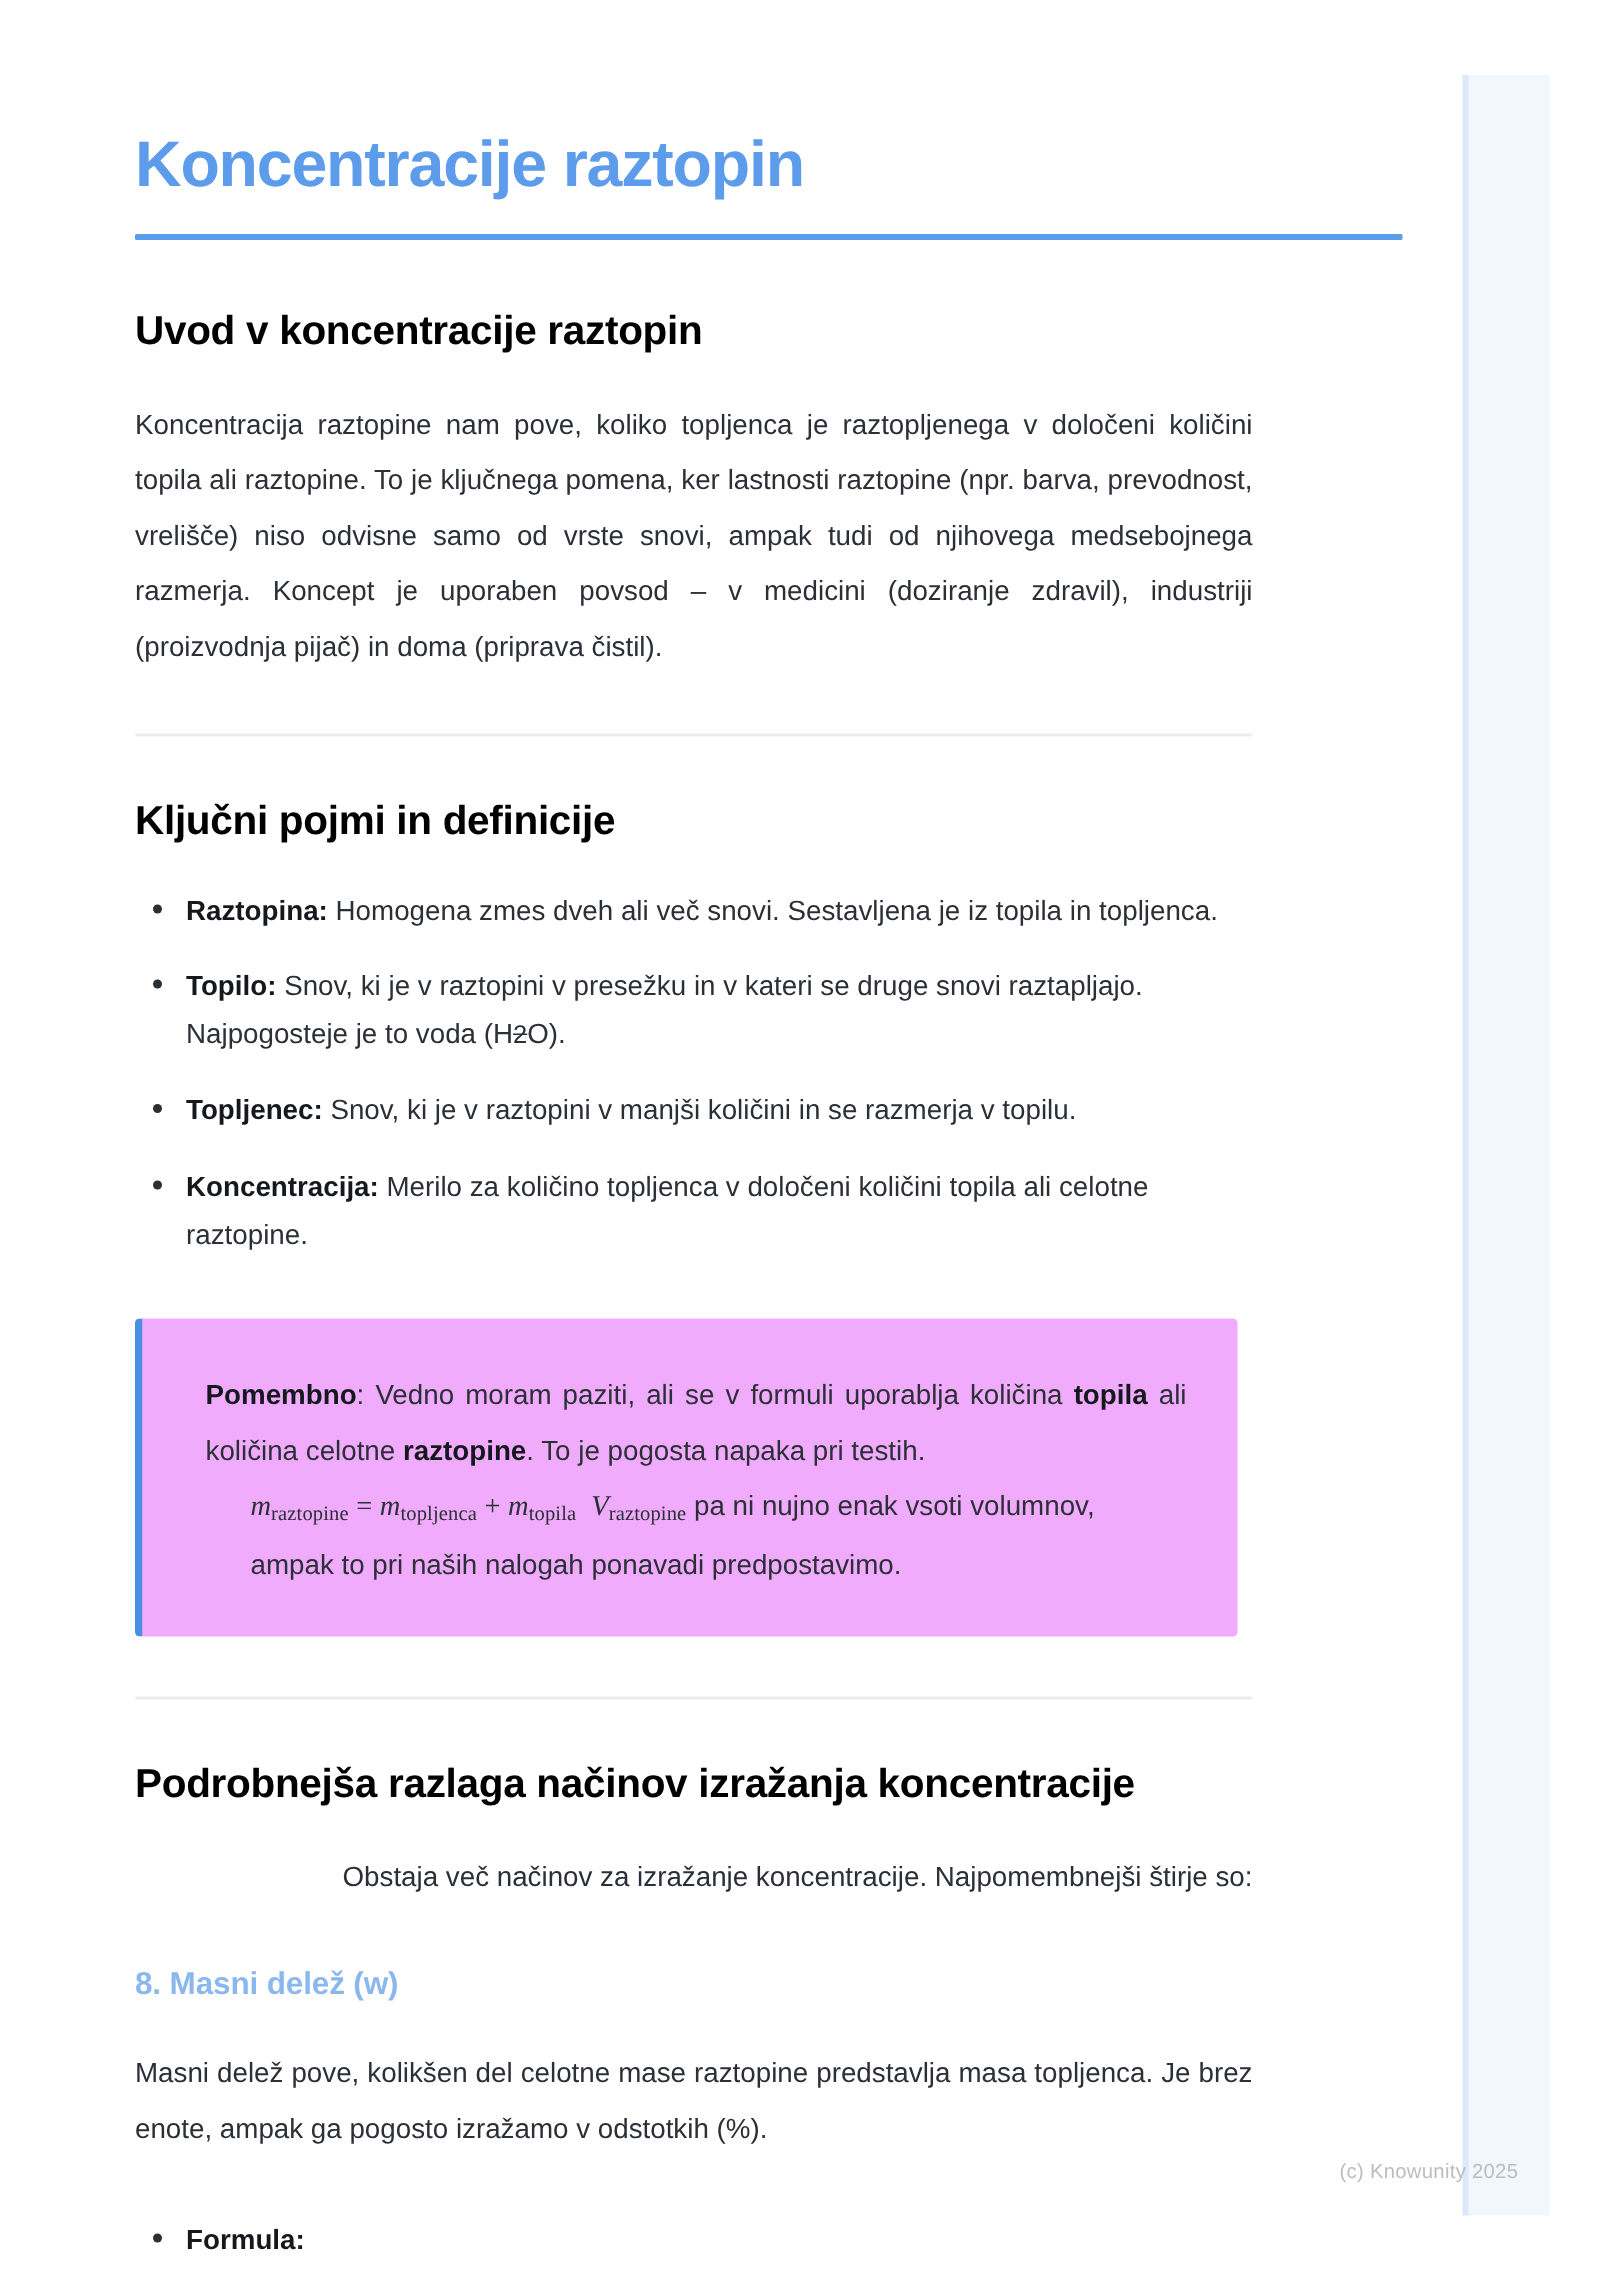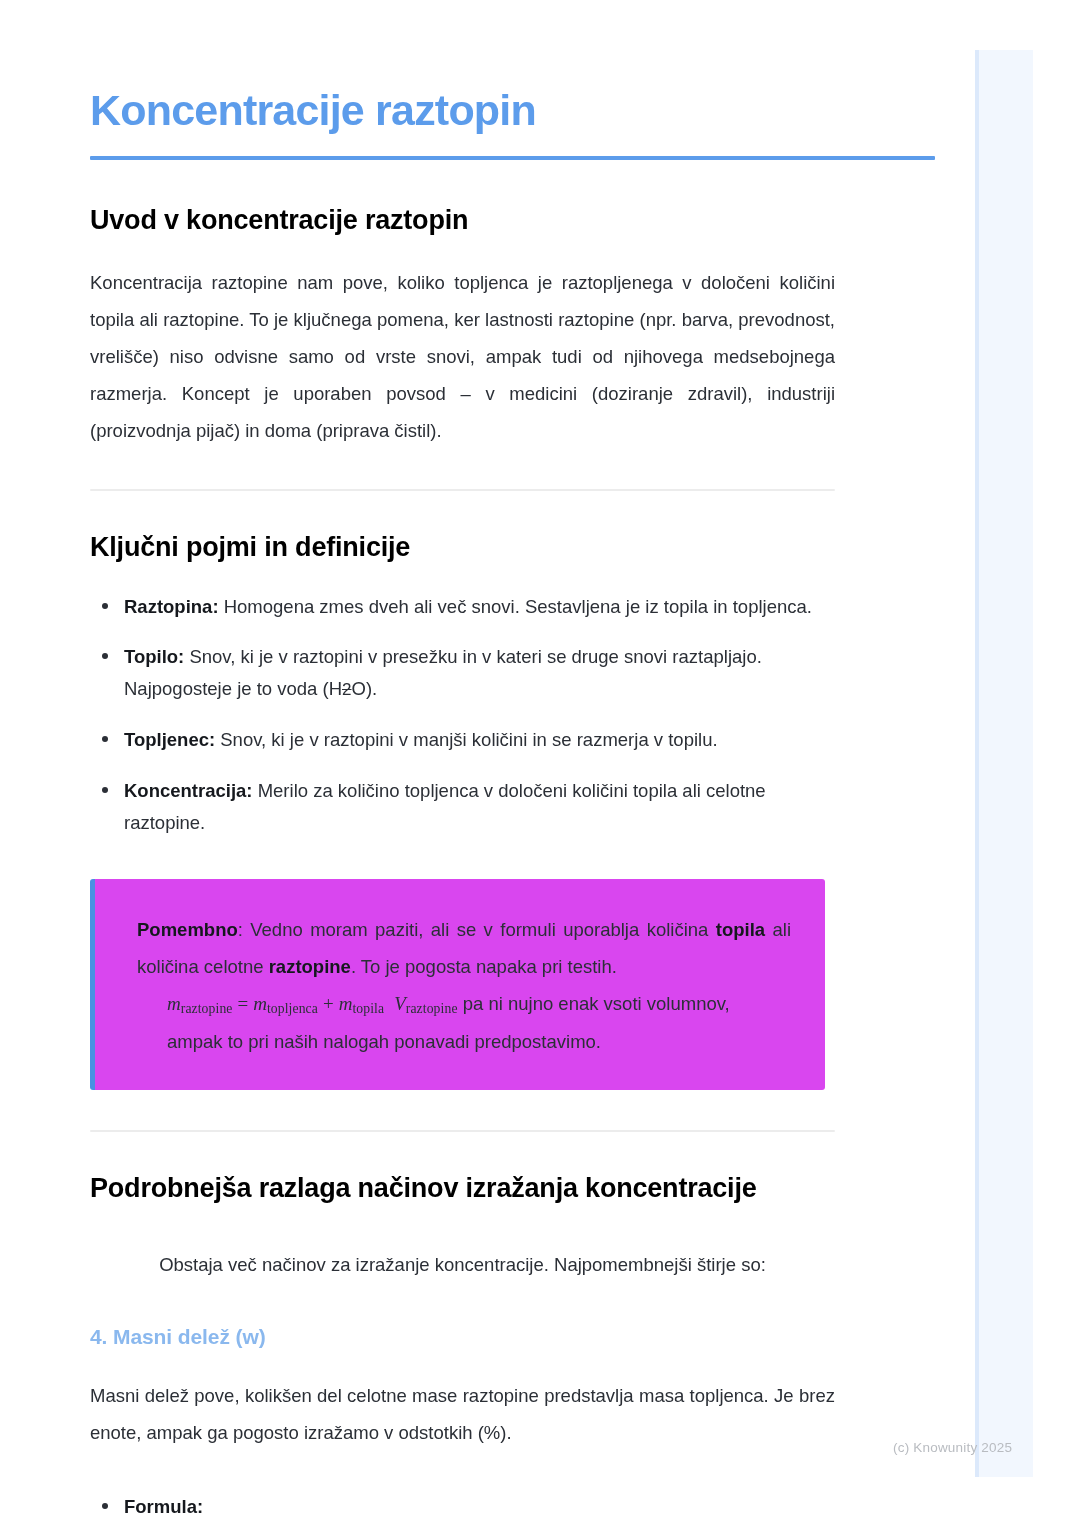--- a/index.html
+++ b/index.html
@@ -79,22 +79,21 @@
   
   .para {
     margin: 0;
     font-size: 18.5px;
     line-height: 2.0;
     color: #2b2f36;
     text-align: justify;
     width: 745px;
   }
   .para.left {
-    text-align: center;
-    margin-top: 15px;
+    text-align: right;
   }
 
   
   .list {
     margin: 0;
     padding: 0;
     list-style: none;
     width: 745px;
   }
   .list li {
@@ -129,21 +128,21 @@
     height: 2px;
     background: #ececec;
     border-radius: 1px;
   }
 
   
   .callout {
     position: relative;
     width: 735px;
     box-sizing: border-box;
-    background: #d946ef;
+    background: #f0abfc;
     border-left: 5px solid #4a90e2;
     border-radius: 3px;
     padding: 32px 34px 30px 42px;
   }
   .callout p {
     margin: 0;
     font-size: 18.5px;
     line-height: 2.0;
     color: #2b2f36;
     text-align: justify;
@@ -245,21 +244,21 @@
     <div class="sp-block"></div>
     <div class="divider"></div>
     <div class="sp-block"></div>
 
     <h2 class="h2">Podrobnejša razlaga načinov izražanja koncentracije</h2>
     <div class="sp-heading-gap"></div>
     <p class="para left">Obstaja več načinov za izražanje koncentracije. Najpomembnejši štirje so:</p>
 
     <div class="sp-block"></div>
 
-    <h3 class="h3">4. Masni delež (w)</h3>
+    <h3 class="h3">8. Masni delež (w)</h3>
     <div class="sp-heading-gap"></div>
     <p class="para">Masni delež pove, kolikšen del celotne mase raztopine predstavlja masa topljenca. Je brez enote, ampak ga pogosto izražamo v odstotkih (%).</p>
 
     <div class="sp-block"></div>
 
     <ul class="list">
       <li>
         <span class="bullet"></span>
         <span class="term">Formula:</span>
       </li>

